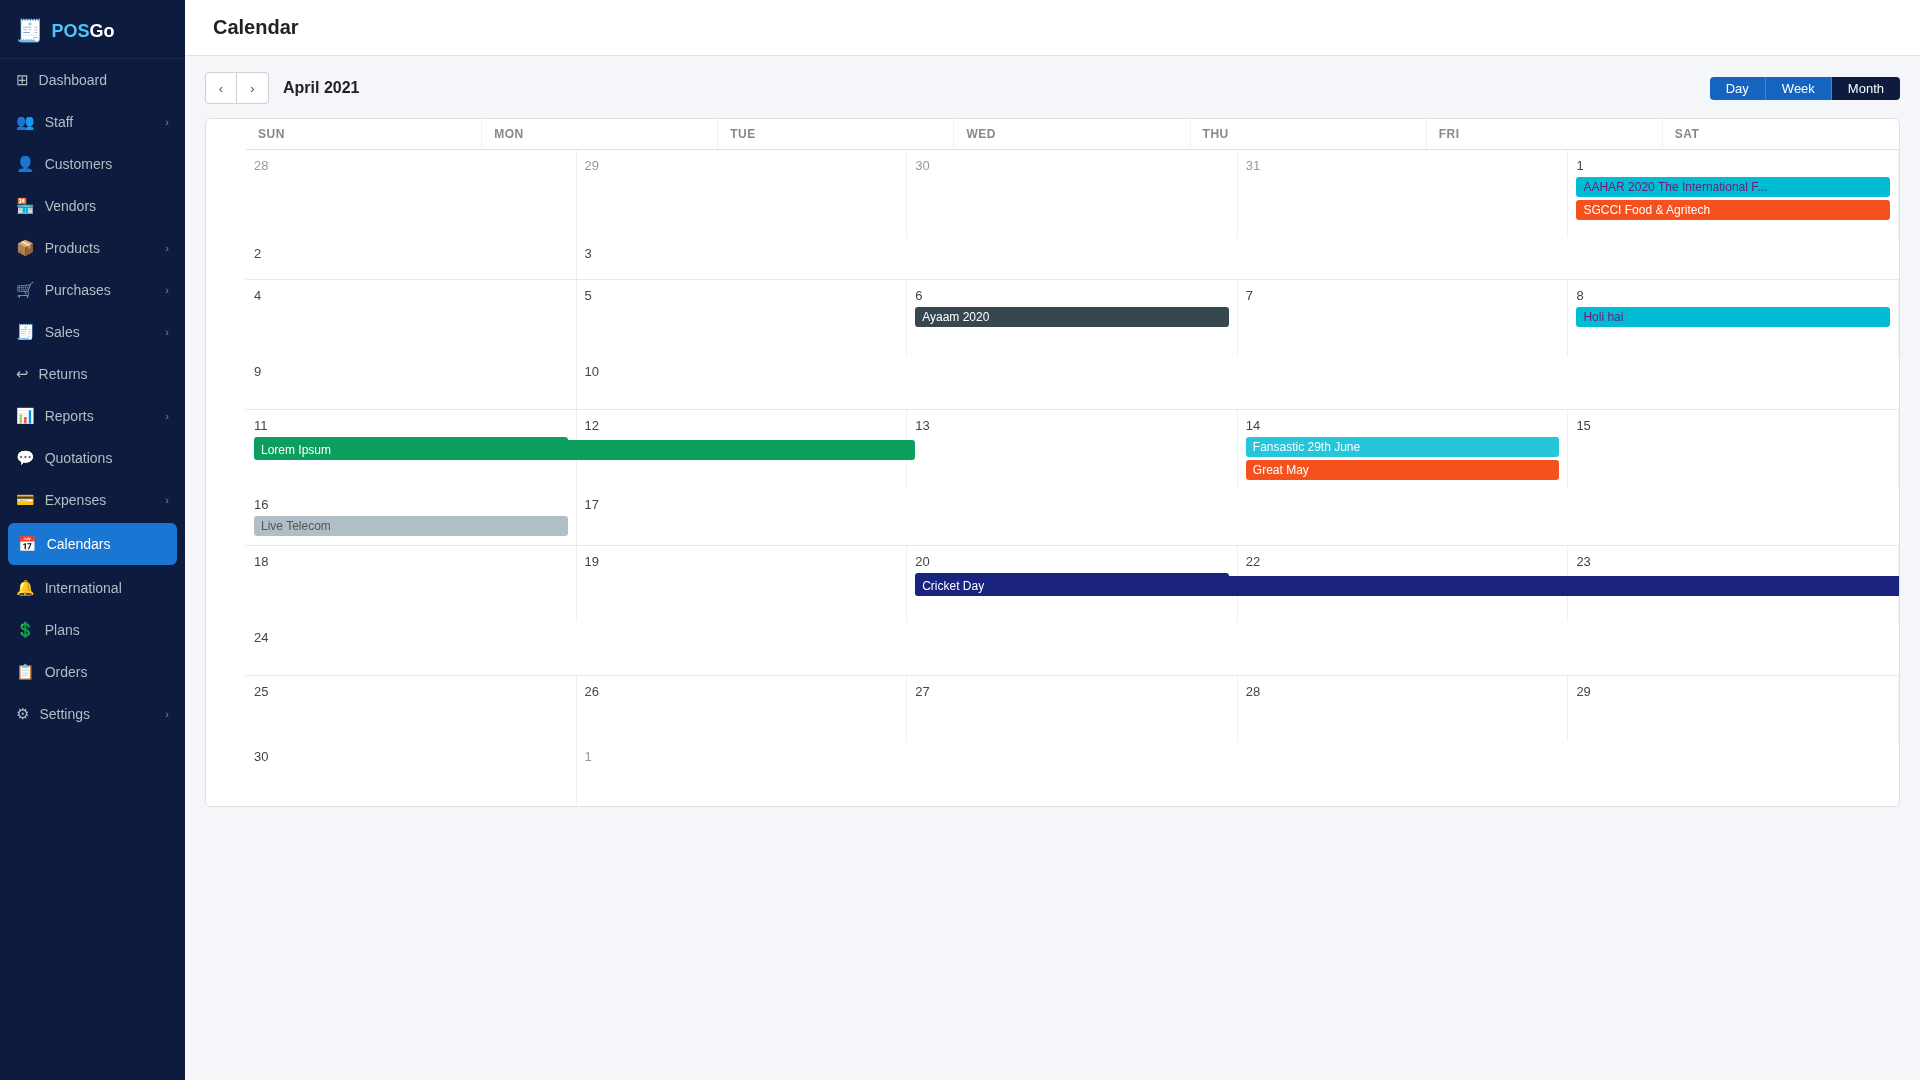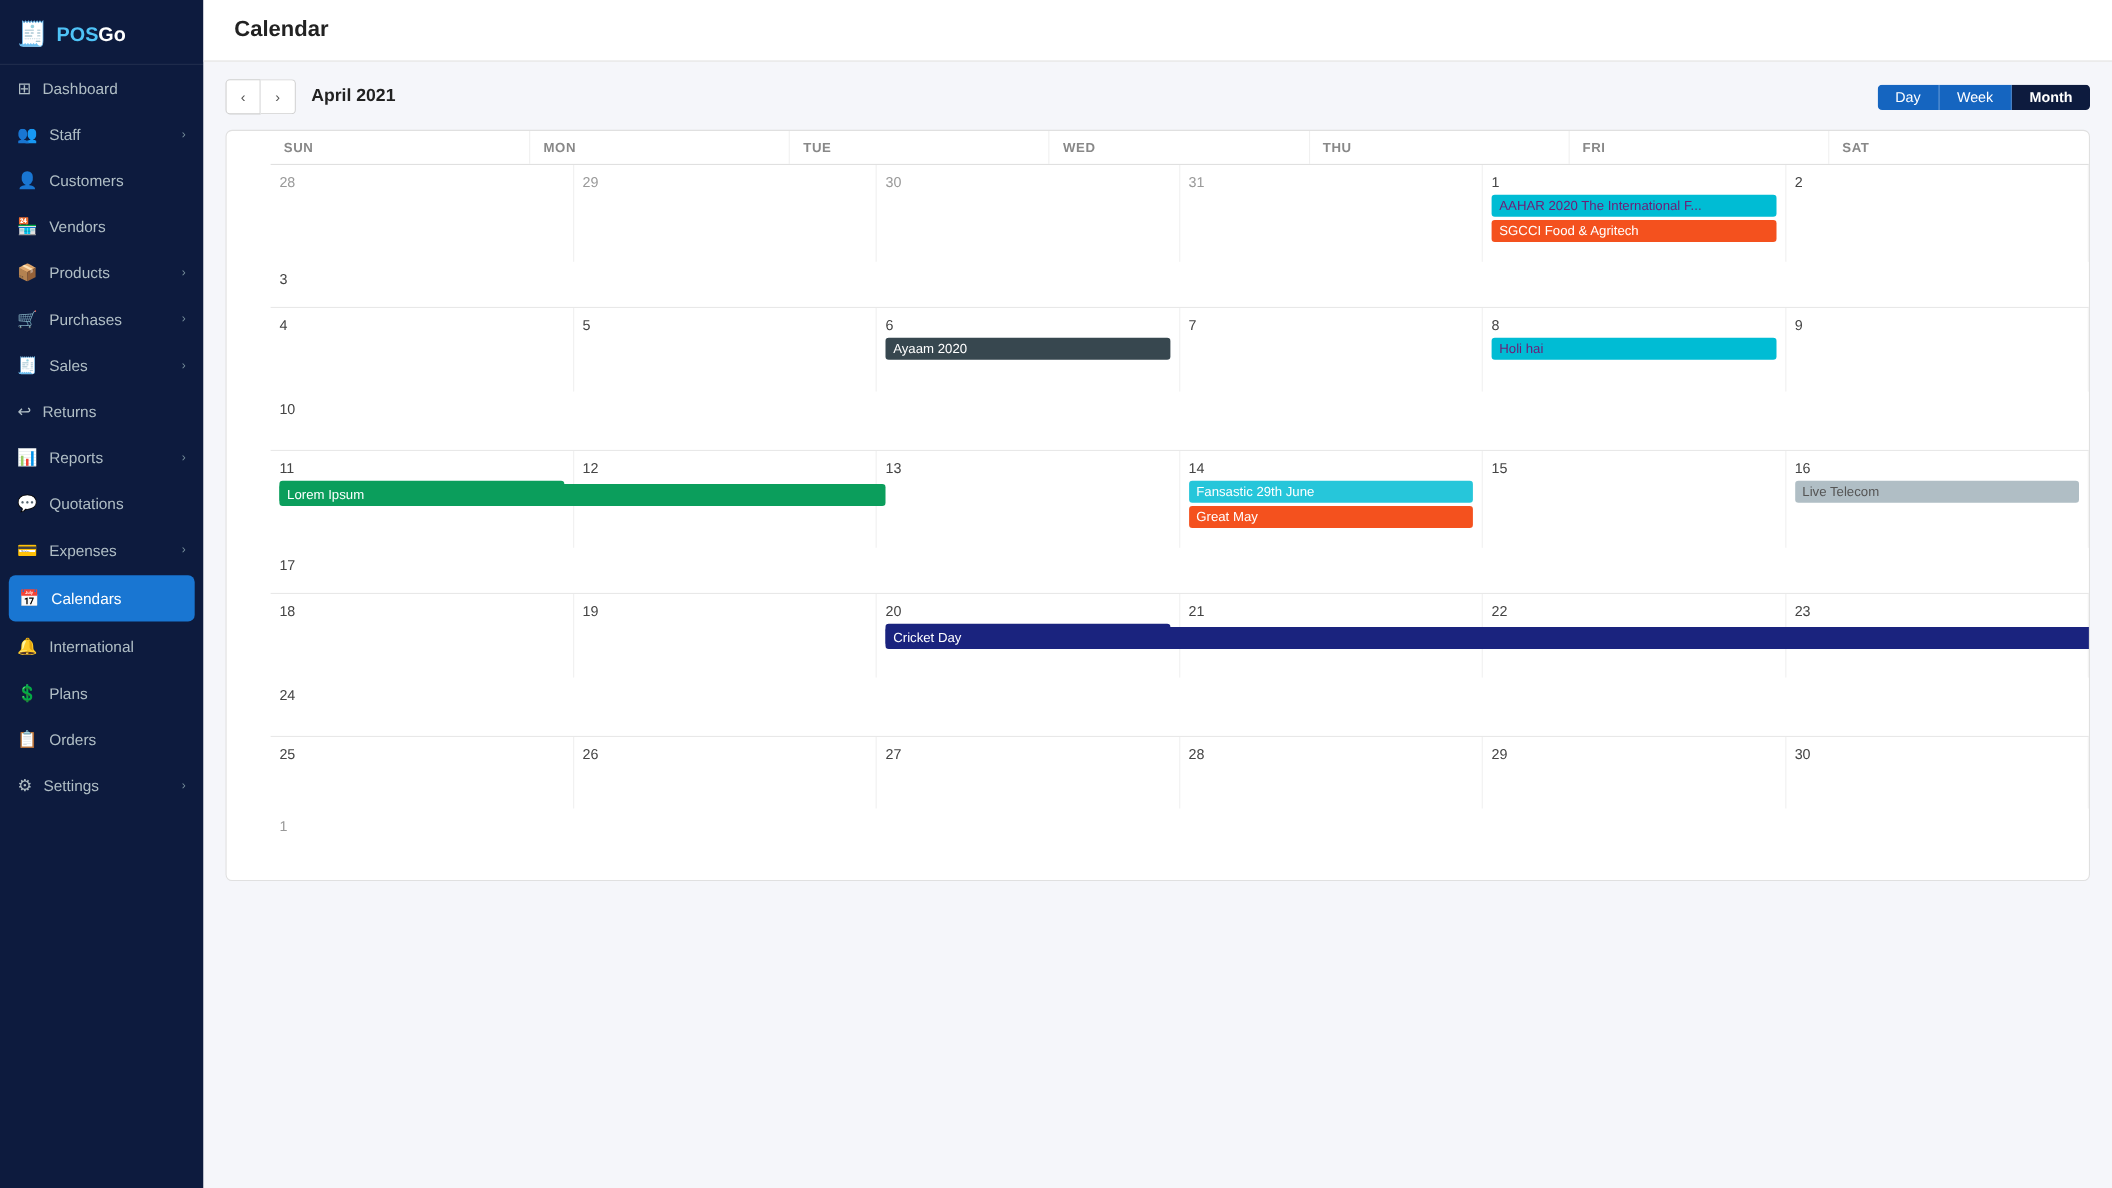--- a/index.html
+++ b/index.html
@@ -128,21 +128,21 @@
       font-weight: 600;
       color: #888;
       letter-spacing: 0.5px;
       border-right: 1px solid #f0f0f0;
     }
     .cal-day-header:last-child { border-right: none; }
 
     .cal-body {}
     .cal-week {
       display: grid;
-      grid-template-columns: repeat(6, 1fr);
+      grid-template-columns: repeat(5, 1fr);
       border-bottom: 1px solid #e8e8e8;
       min-height: 130px;
     }
     .cal-week:last-child { border-bottom: none; }
     .cal-cell {
       border-right: 1px solid #f0f0f0;
       padding: 8px 8px 6px;
       position: relative;
       vertical-align: top;
     }
@@ -307,21 +307,21 @@
 
   <div class="calendar-container">
 
     <div class="cal-toolbar">
       <button class="nav-btn">‹</button>
       <button class="nav-btn">›</button>
       <div class="cal-title">April 2021</div>
       <div class="view-btns">
         <button class="view-btn">Day</button>
         <button class="view-btn">Week</button>
-        <button class="view-btn" style="background:#0d1b3e;font-weight:bold;">Month</button>
+        <button class="view-btn" style="background:#0d1b3e;">Month</button>
       </div>
     </div>
 
     <div class="cal-grid">
       <div class="cal-header-row" id="cal-header-row">
           <div class="cal-day-header">SUN</div>
           <div class="cal-day-header">MON</div>
           <div class="cal-day-header">TUE</div>
           <div class="cal-day-header">WED</div>
           <div class="cal-day-header">THU</div>
@@ -413,23 +413,20 @@
             </div>
             <div class="cal-cell">
               <div class="cal-date in-month">19</div>
             </div>
             <div class="cal-cell" style="position: relative;">
               <div class="cal-date in-month">20</div>
               <div class="event darkblue" style="position: absolute; top: 30px; left: 8px; width: calc(500% + 10px); z-index: 3;">Cricket Day</div>
               <div class="event darkblue">Cricket Day</div>
             </div>
             <div class="cal-cell">
-              <div class="cal-date in-month">21</div>
-            </div>
-            <div class="cal-cell">
               <div class="cal-date in-month">22</div>
             </div>
             <div class="cal-cell">
               <div class="cal-date in-month">23</div>
             </div>
             <div class="cal-cell">
               <div class="cal-date in-month">24</div>
             </div>
           </div>
           <div class="cal-week">

